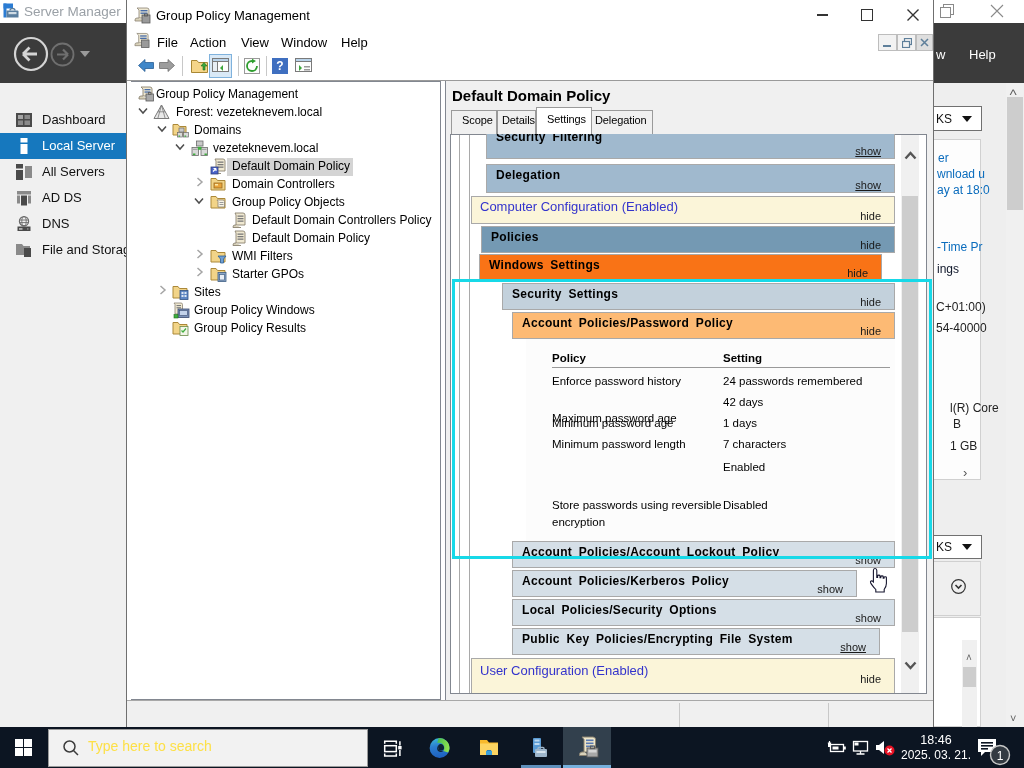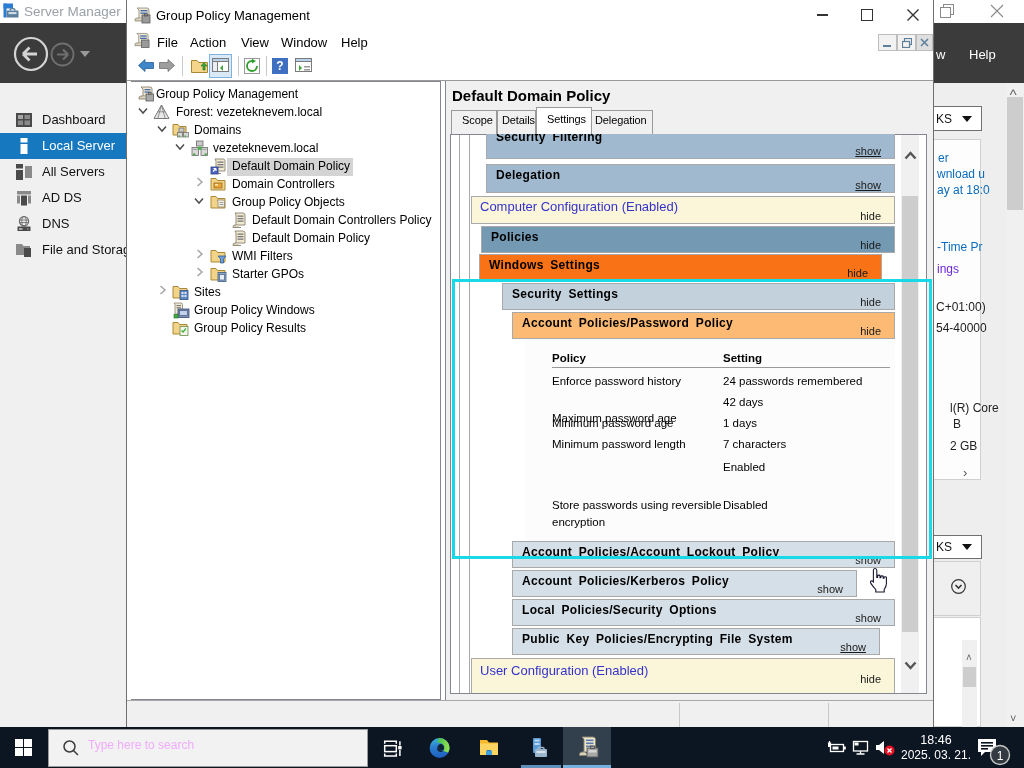--- a/index.html
+++ b/index.html
@@ -105,26 +105,26 @@
 
   <div class="abs" style="left:920px;top:106px;width:62px;height:25px;background:#fff;border:1px solid #707070;"></div>
   <div class="abs" style="left:936px;top:112px;font-size:12px;color:#111;">KS</div>
   <div class="abs" style="left:962px;top:116px;width:0;height:0;border-left:5px solid transparent;border-right:5px solid transparent;border-top:6px solid #111;"></div>
 
   <div class="abs" style="left:920px;top:139px;width:61px;height:341px;background:#fdfdfd;border:1px solid #d0d0d0;"></div>
   <div class="abs" style="left:938px;top:151px;font-size:12px;color:#0a6cbd;">er</div>
   <div class="abs" style="left:937px;top:167px;font-size:12px;color:#0a6cbd;white-space:nowrap;">wnload u</div>
   <div class="abs" style="left:937px;top:183px;font-size:12px;color:#0a6cbd;white-space:nowrap;">ay at 18:0</div>
   <div class="abs" style="left:937px;top:240px;font-size:12px;color:#0a6cbd;white-space:nowrap;">-Time Pr</div>
-  <div class="abs" style="left:937px;top:262px;font-size:12px;color:#6d28d9;white-space:nowrap;">ings</div>
+  <div class="abs" style="left:937px;top:262px;font-size:12px;color:#0f172a;white-space:nowrap;">ings</div>
   <div class="abs" style="left:936px;top:300px;font-size:12px;color:#222;white-space:nowrap;">C+01:00)</div>
   <div class="abs" style="left:936px;top:321px;font-size:12px;color:#222;white-space:nowrap;">54-40000</div>
   <div class="abs" style="left:950px;top:401px;font-size:12px;color:#222;white-space:nowrap;">l(R) Core</div>
   <div class="abs" style="left:953px;top:417px;font-size:12px;color:#222;">B</div>
-  <div class="abs" style="left:950px;top:439px;font-size:12px;color:#222;white-space:nowrap;">2 GB</div>
+  <div class="abs" style="left:950px;top:439px;font-size:12px;color:#222;white-space:nowrap;">1 GB</div>
   <div class="abs" style="left:963px;top:465px;font-size:13px;color:#555;">›</div>
 
   <div class="abs" style="left:920px;top:535px;width:62px;height:24px;background:#fff;border:1px solid #707070;"></div>
   <div class="abs" style="left:936px;top:540px;font-size:12px;color:#111;">KS</div>
   <div class="abs" style="left:962px;top:544px;width:0;height:0;border-left:5px solid transparent;border-right:5px solid transparent;border-top:6px solid #111;"></div>
 
   <div class="abs" style="left:920px;top:561px;width:61px;height:55px;background:#efefef;border:1px solid #d0d0d0;"></div>
   <svg class="abs" style="left:951px;top:579px;" width="15" height="15" viewBox="0 0 15 15">
     <circle cx="7.5" cy="7.5" r="6.8" fill="none" stroke="#333" stroke-width="1.2"></circle>
     <path d="M4.5 6 L7.5 9 L10.5 6" stroke="#333" stroke-width="1.6" fill="none"></path>
@@ -483,21 +483,21 @@
     <rect x="0" y="0" width="8" height="8" fill="#fff"></rect>
     <rect x="9" y="0" width="8" height="8" fill="#fff"></rect>
     <rect x="0" y="9" width="8" height="8" fill="#fff"></rect>
     <rect x="9" y="9" width="8" height="8" fill="#fff"></rect>
   </svg>
   <div class="abs" style="left:48px;top:2px;width:320px;height:38px;background:#f2f2f2;border:1px solid #9a9a9a;"></div>
   <svg class="abs" style="left:62px;top:12px;" width="18" height="18" viewBox="0 0 18 18">
     <circle cx="7.5" cy="7.5" r="5.5" fill="none" stroke="#3c3c3c" stroke-width="1.5"></circle>
     <path d="M11.5 11.5 L16 16" stroke="#3c3c3c" stroke-width="1.5"></path>
   </svg>
-  <div class="abs" style="left:88px;top:11px;font-size:12px;color:#f0abfc;">Type here to search</div>
+  <div class="abs" style="left:88px;top:11px;font-size:14px;color:#fde047;">Type here to search</div>
 
   <svg class="abs" style="left:383px;top:12px;" width="19" height="19" viewBox="0 0 19 19">
     <path d="M1.7 4.7 L1.7 2.2 L13.3 2.2 L13.3 4.7" stroke="#fff" stroke-width="1.5" fill="none"></path>
     <rect x="1.7" y="6.7" width="11.6" height="5.9" fill="none" stroke="#fff" stroke-width="1.5"></rect>
     <path d="M1.7 14.6 L1.7 17.1 L13.3 17.1 L13.3 14.6" stroke="#fff" stroke-width="1.5" fill="none"></path>
     <path d="M16.9 2.2 L16.9 6.5 M16.9 11 L16.9 17.1" stroke="#fff" stroke-width="1.5"></path>
     <rect x="15.2" y="7" width="3.4" height="3.4" fill="#fff"></rect>
   </svg>
 
   <svg class="abs" style="left:429px;top:10px;" width="22" height="22" viewBox="0 0 27 27">

